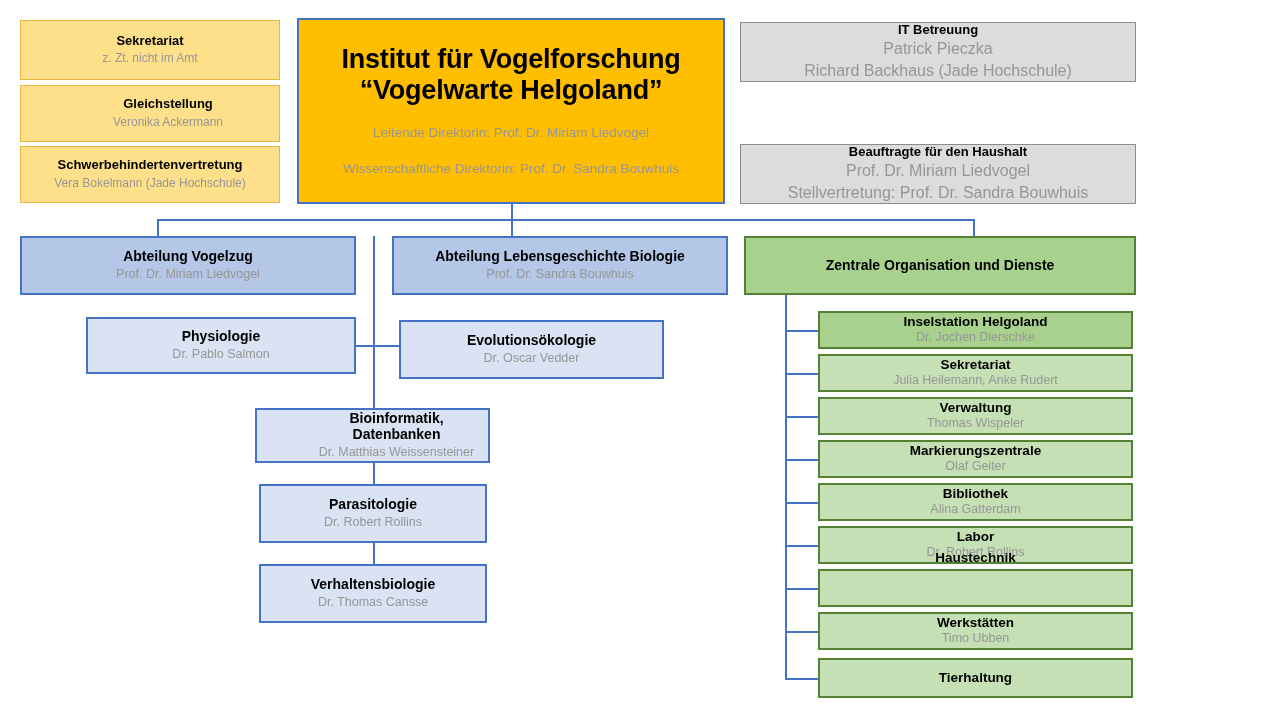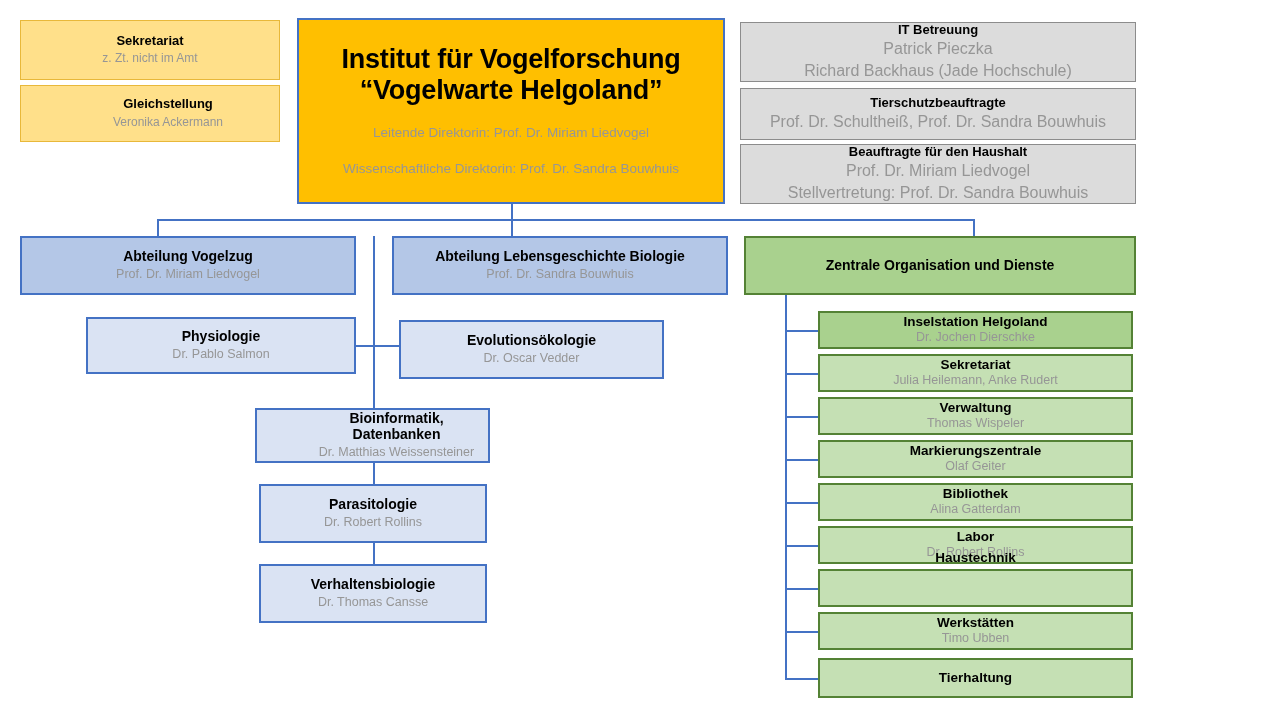--- a/index.html
+++ b/index.html
@@ -89,36 +89,36 @@
   <div class="conn h" style="left:785px;top:678px;width:34px;"></div>
 
   <div class="box yellow" style="left:20px;top:20px;width:260px;height:60px;">
     <div class="title">Sekretariat</div>
     <div class="sub">z. Zt. nicht im Amt</div>
   </div>
   <div class="box yellow" style="left:20px;top:85px;width:260px;height:57px;padding-left:36px;">
     <div class="title">Gleichstellung</div>
     <div class="sub">Veronika Ackermann</div>
   </div>
+  <div class="box yellow" style="left:20px;top:146px;width:260px;height:57px;">
+    <div class="title">Schwerbehindertenvertretung</div>
+    <div class="sub">Vera Bokelmann (Jade Hochschule)</div>
+  </div>
 
   <div class="box orange" style="left:297px;top:18px;width:428px;height:186px;padding:14px 16px;">
     <div class="title">Institut für Vogelforschung</div>
     <div class="title">“Vogelwarte Helgoland”</div>
     <div class="sub">Leitende Direktorin: Prof. Dr. Miriam Liedvogel</div>
     <div class="sub">Wissenschaftliche Direktorin: Prof. Dr. Sandra Bouwhuis</div>
   </div>
 
   <div class="box gray" style="left:740px;top:22px;width:396px;height:60px;">
     <div class="title">IT Betreuung</div>
     <div class="sub">Patrick Pieczka</div>
     <div class="sub">Richard Backhaus (Jade Hochschule)</div>
-  </div>
-  <div class="box gray" style="left:740px;top:88px;width:396px;height:52px;">
-    <div class="title">Tierschutzbeauftragte</div>
-    <div class="sub">Prof. Dr. Schultheiß, Prof. Dr. Sandra Bouwhuis</div>
   </div>
   <div class="box gray" style="left:740px;top:144px;width:396px;height:60px;">
     <div class="title">Beauftragte für den Haushalt</div>
     <div class="sub">Prof. Dr. Miriam Liedvogel</div>
     <div class="sub">Stellvertretung: Prof. Dr. Sandra Bouwhuis</div>
   </div>
 
   <div class="box blue-dept" style="left:20px;top:236px;width:336px;height:59px;">
     <div class="title">Abteilung Vogelzug</div>
     <div class="sub">Prof. Dr. Miriam Liedvogel</div>

